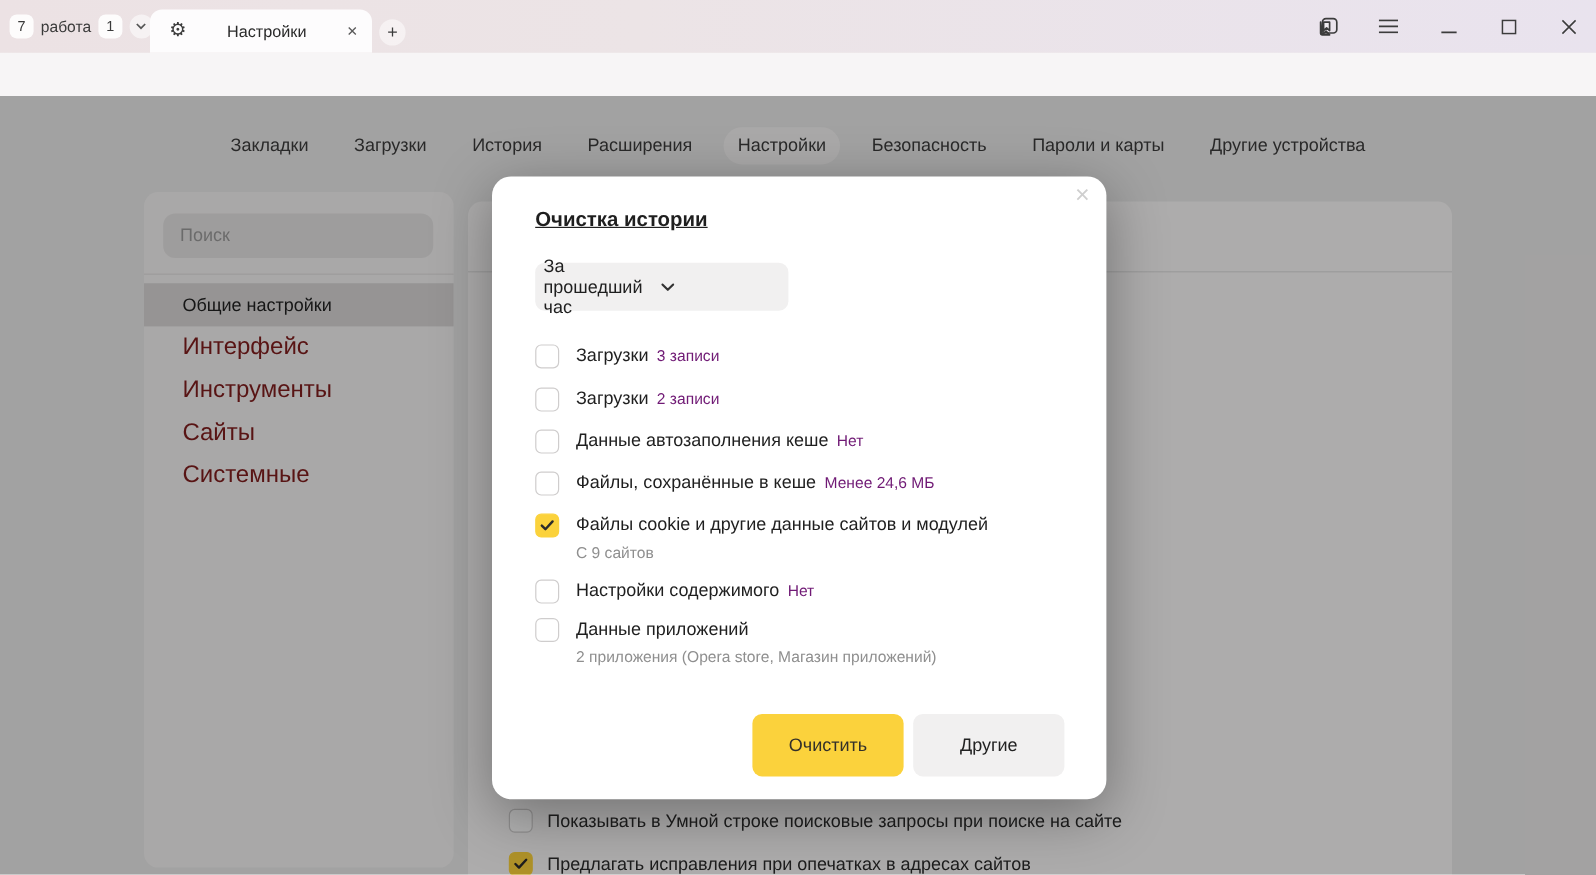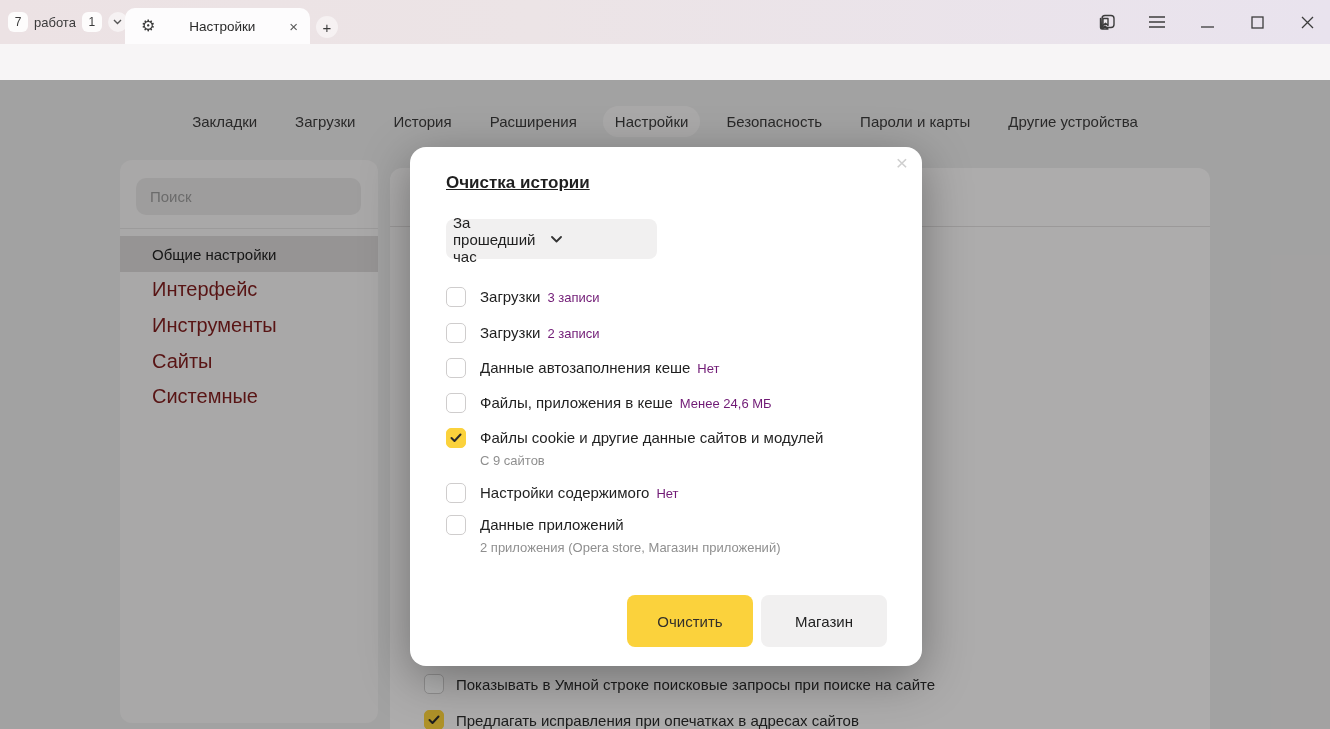--- a/index.html
+++ b/index.html
@@ -256,21 +256,21 @@
     <div class="mrow" style="top:176px">
       <span class="cb"></span>
       <span class="mlabel"><span>Загрузки</span><span class="mcount">2 записи</span></span>
     </div>
     <div class="mrow" style="top:211px">
       <span class="cb"></span>
       <span class="mlabel"><span>Данные автозаполнения кеше</span><span class="mcount">Нет</span></span>
     </div>
     <div class="mrow" style="top:246px">
       <span class="cb"></span>
-      <span class="mlabel"><span>Файлы, приложения в кеше</span><span class="mcount">Менее 24,6 МБ</span></span>
+      <span class="mlabel"><span>Файлы, сохранённые в кеше</span><span class="mcount">Менее 24,6 МБ</span></span>
     </div>
     <div class="mrow" style="top:281px">
       <span class="cb on">
         <svg width="12" height="10" viewBox="0 0 12 10">
             <polyline points="1.5,5 4.5,8 10.5,1.5" fill="none" stroke="#2b2b2b" stroke-width="2" stroke-linecap="round" stroke-linejoin="round"></polyline>
           </svg>
       </span>
       <span class="mlabel"><span>Файлы cookie и другие данные сайтов и модулей</span>
         <span class="msub" style="display:block">С 9 сайтов</span>
       </span>
@@ -280,16 +280,16 @@
       <span class="mlabel"><span>Настройки содержимого</span><span class="mcount">Нет</span></span>
     </div>
     <div class="mrow" style="top:368px">
       <span class="cb"></span>
       <span class="mlabel"><span>Данные приложений</span>
         <span class="msub" style="display:block">2 приложения (Opera store, Магазин приложений)</span>
       </span>
     </div>
 
     <button class="btn btn-clear">Очистить</button>
-    <button class="btn btn-cancel">Магазин</button>
+    <button class="btn btn-cancel">Другие</button>
   </div>
 
 </div>
 
 </body></html>

